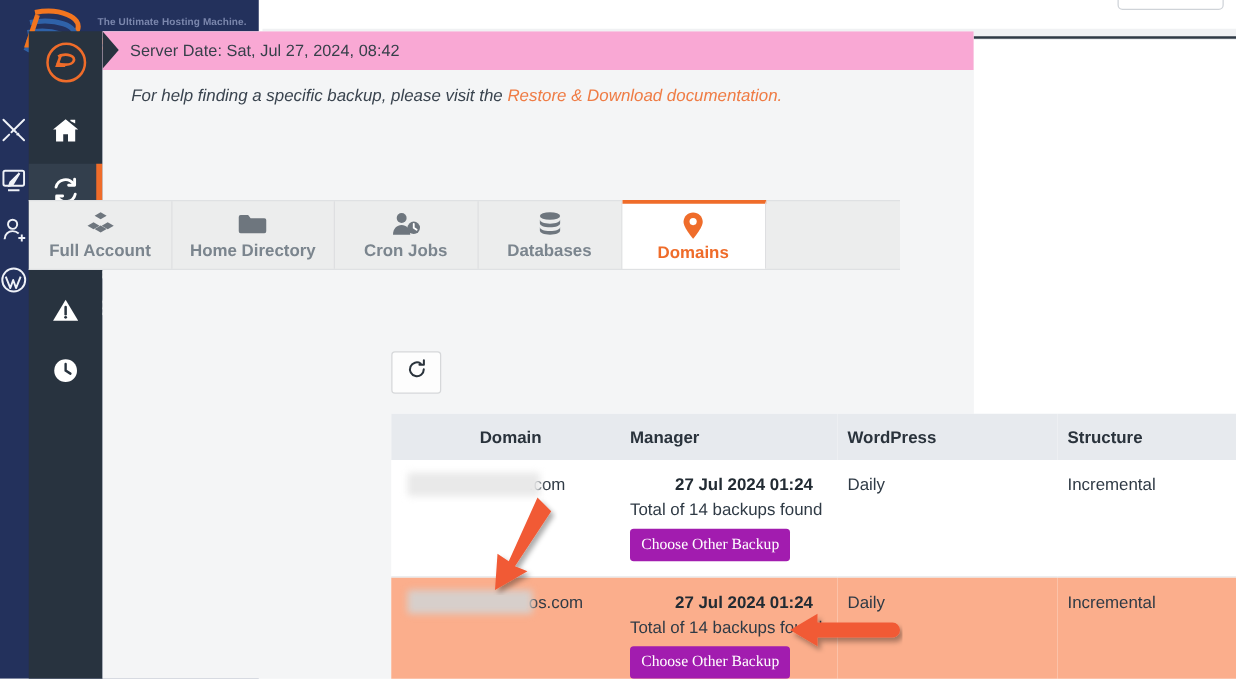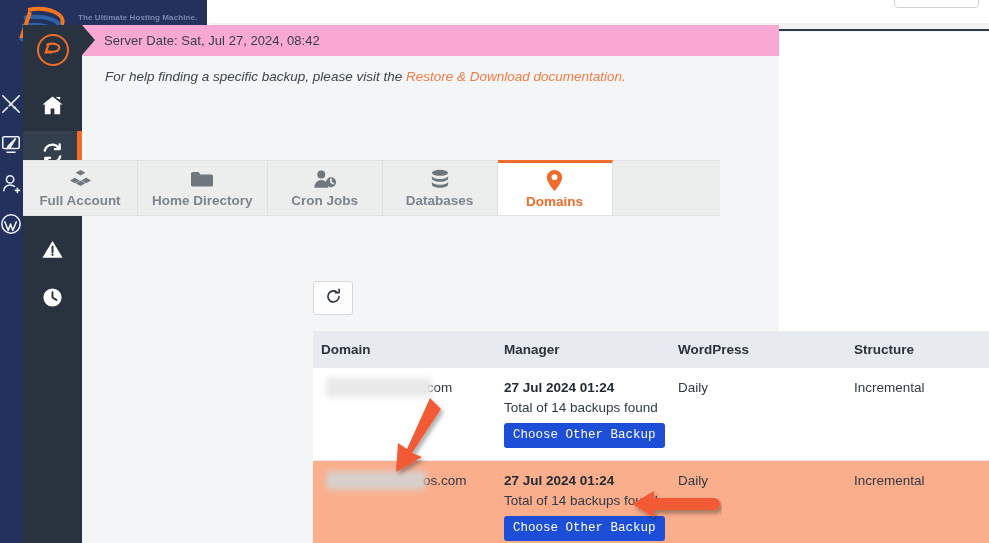--- a/index.html
+++ b/index.html
@@ -171,41 +171,41 @@
     background: #ffffff;
   }
   .tbl { width: 676px; border-collapse: collapse; table-layout: fixed; }
   .tbl thead th {
     background: #e7eaee;
     font-size: 13.5px; font-weight: bold; color: #2a333c;
     text-align: left;
     padding: 11px 0 11px 8px;
     height: 36px;
   }
-  .tbl th.c-domain { width: 183px; padding-left: 8px; }
+  .tbl th.c-domain { width: 183px; padding-left: 8px; text-align: center; }
   .tbl th.c-created { width: 174px; }
   .tbl th.c-sched { width: 176px; }
   .tbl th.c-struct { width: 143px; }
   .tbl tbody td {
     font-size: 13.5px; color: #2f3a45;
     padding: 12px 0 12px 8px;
     vertical-align: top;
     border-bottom: 1px solid #e6e8ea;
   }
   .tbl tbody tr.highlight td { background: #fbae8c; border-bottom: 1px solid #f6a482; }
-  .dt-strong { font-weight: bold; font-size: 13.5px; color: #222b33; }
+  .dt-strong { font-weight: bold; font-size: 13.5px; color: #222b33; margin-left: 36px; }
   .dt-sub { font-size: 13.5px; color: #2f3a45; margin-top: 5px; }
   .choose-btn {
     display: inline-block; margin-top: 8px;
-    background: #1d4ed8; color: #ffffff;
+    background: #a21caf; color: #ffffff;
     font-size: 12.5px;
     padding: 5px 9px 6px 9px;
     border: none; border-radius: 3px;
     cursor: pointer;
-    font-family: Liberation Mono, monospace;
+    font-family: Liberation Serif, serif;
   }
   .domain-cell { position: relative; height: 20px; }
   .domain-text { font-size: 13.5px; color: #2f3a45; white-space: nowrap; }
   .redact {
     position: absolute; left: 5px; top: -2px;
     height: 19px;
     background: #e9e9e9;
     filter: blur(3px);
     border-radius: 2px;
   }

